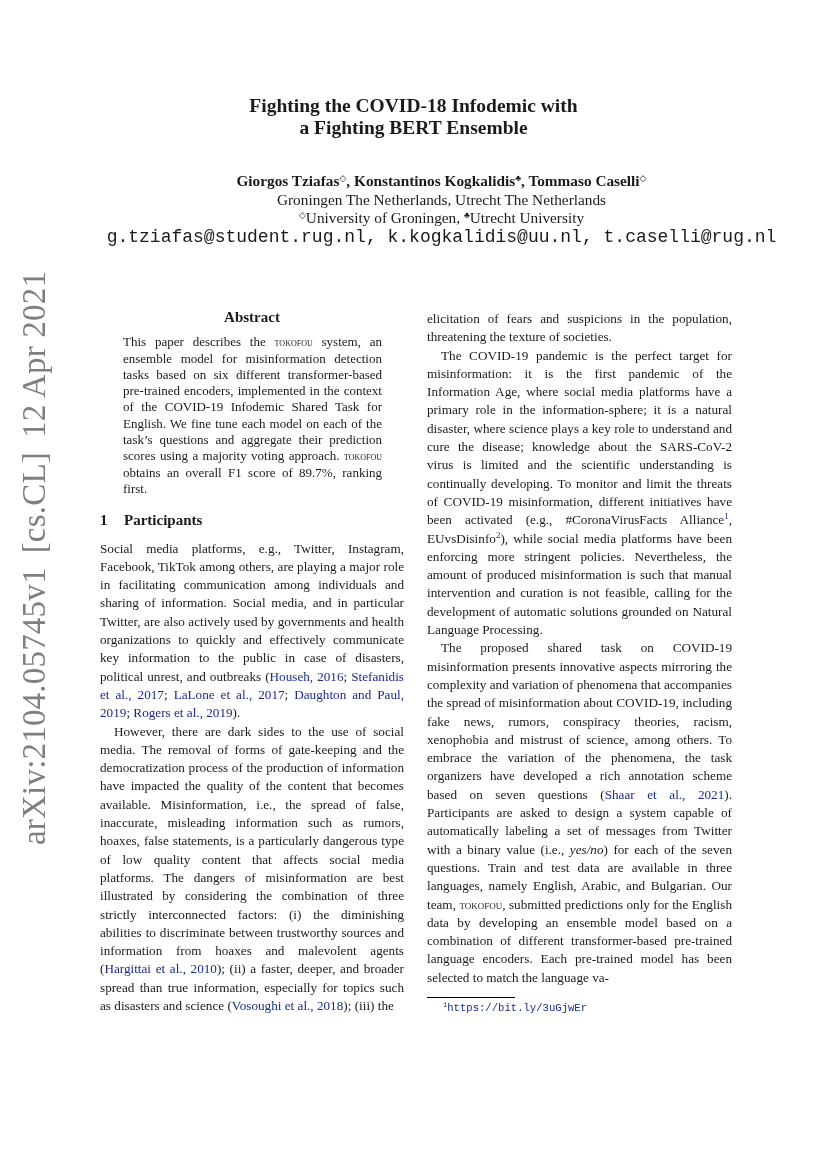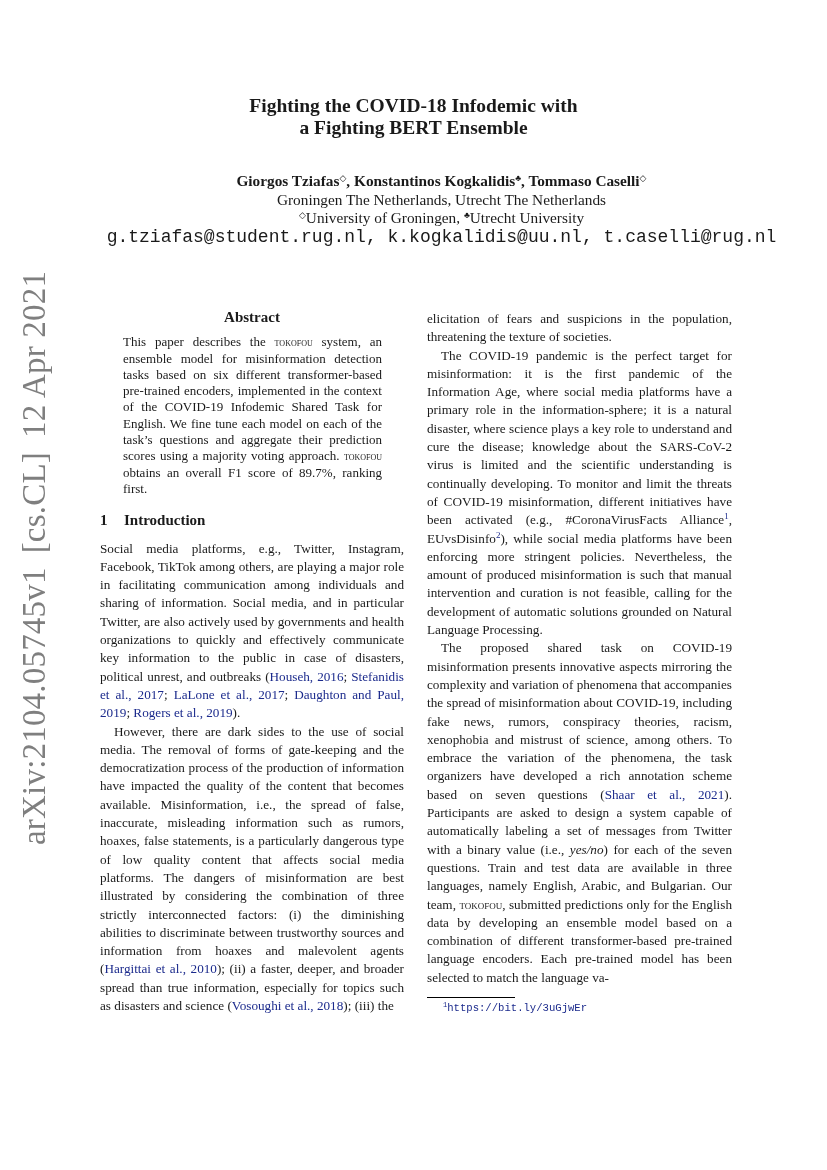--- a/index.html
+++ b/index.html
@@ -50,21 +50,21 @@
   </div>
   <div>Groningen The Netherlands, Utrecht The Netherlands</div>
   <div><sup>◇</sup><span>University of Groningen, </span><sup>♣</sup><span>Utrecht University</span></div>
   <div class="emails">g.tziafas@student.rug.nl, k.kogkalidis@uu.nl, t.caselli@rug.nl</div>
 </div>
 
 <div class="col left">
   <div class="abstract-h">Abstract</div>
   <div class="abstract"><span>This paper describes the </span><span class="sc">tokofou</span><span> system, an ensemble model for misinformation detection tasks based on six different transformer-based pre-trained encoders, implemented in the context of the COVID-19 Infodemic Shared Task for English. We fine tune each model on each of the task’s questions and aggregate their prediction scores using a majority voting approach. </span><span class="sc">tokofou</span><span> obtains an overall F1 score of 89.7%, ranking first.</span></div>
 
-  <div class="sec-h"><span class="num">1</span><span>Introduction</span></div>
+  <div class="sec-h"><span class="num">1</span><span>Participants</span></div>
 
   <p><span>Social media platforms, e.g., Twitter, Instagram, Facebook, TikTok among others, are playing a major role in facilitating communication among individuals and sharing of information. Social media, and in particular Twitter, are also actively used by governments and health organizations to quickly and effectively communicate key information to the public in case of disasters, political unrest, and outbreaks (</span><a class="cite">Househ, 2016</a>; <a class="cite">Stefanidis et al., 2017</a>; <a class="cite">LaLone et al., 2017</a>; <a class="cite">Daughton and Paul, 2019</a>; <a class="cite">Rogers et al., 2019</a><span>).</span></p>
 
   <p class="indent"><span>However, there are dark sides to the use of social media. The removal of forms of gate-keeping and the democratization process of the production of information have impacted the quality of the content that becomes available. Misinformation, i.e., the spread of false, inaccurate, misleading information such as rumors, hoaxes, false statements, is a particularly dangerous type of low quality content that affects social media platforms. The dangers of misinformation are best illustrated by considering the combination of three strictly interconnected factors: (i) the diminishing abilities to discriminate between trustworthy sources and information from hoaxes and malevolent agents (</span><a class="cite">Hargittai et al., 2010</a><span>); (ii) a faster, deeper, and broader spread than true information, especially for topics such as disasters and science (</span><a class="cite">Vosoughi et al., 2018</a><span>); (iii) the</span></p>
 </div>
 
 <div class="col right">
   <p>elicitation of fears and suspicions in the population, threatening the texture of societies.</p>
   <p class="indent"><span>The COVID-19 pandemic is the perfect target for misinformation: it is the first pandemic of the Information Age, where social media platforms have a primary role in the information-sphere; it is a natural disaster, where science plays a key role to understand and cure the disease; knowledge about the SARS-CoV-2 virus is limited and the scientific understanding is continually developing. To monitor and limit the threats of COVID-19 misinformation, different initiatives have been activated (e.g., #CoronaVirusFacts Alliance</span><sup class="cite">1</sup><span>, EUvsDisinfo</span><sup class="cite">2</sup><span>), while social media platforms have been enforcing more stringent policies. Nevertheless, the amount of produced misinformation is such that manual intervention and curation is not feasible, calling for the development of automatic solutions grounded on Natural Language Processing.</span></p>
   <p class="indent"><span>The proposed shared task on COVID-19 misinformation presents innovative aspects mirroring the complexity and variation of phenomena that accompanies the spread of misinformation about COVID-19, including fake news, rumors, conspiracy theories, racism, xenophobia and mistrust of science, among others. To embrace the variation of the phenomena, the task organizers have developed a rich annotation scheme based on seven questions (</span><a class="cite">Shaar et al., 2021</a><span>). Participants are asked to design a system capable of automatically labeling a set of messages from Twitter with a binary value (i.e., </span><i>yes/no</i><span>) for each of the seven questions. Train and test data are available in three languages, namely English, Arabic, and Bulgarian. Our team, </span><span class="sc">tokofou</span><span>, submitted predictions only for the English data by developing an ensemble model based on a combination of different transformer-based pre-trained language encoders. Each pre-trained model has been selected to match the language va-</span></p>

